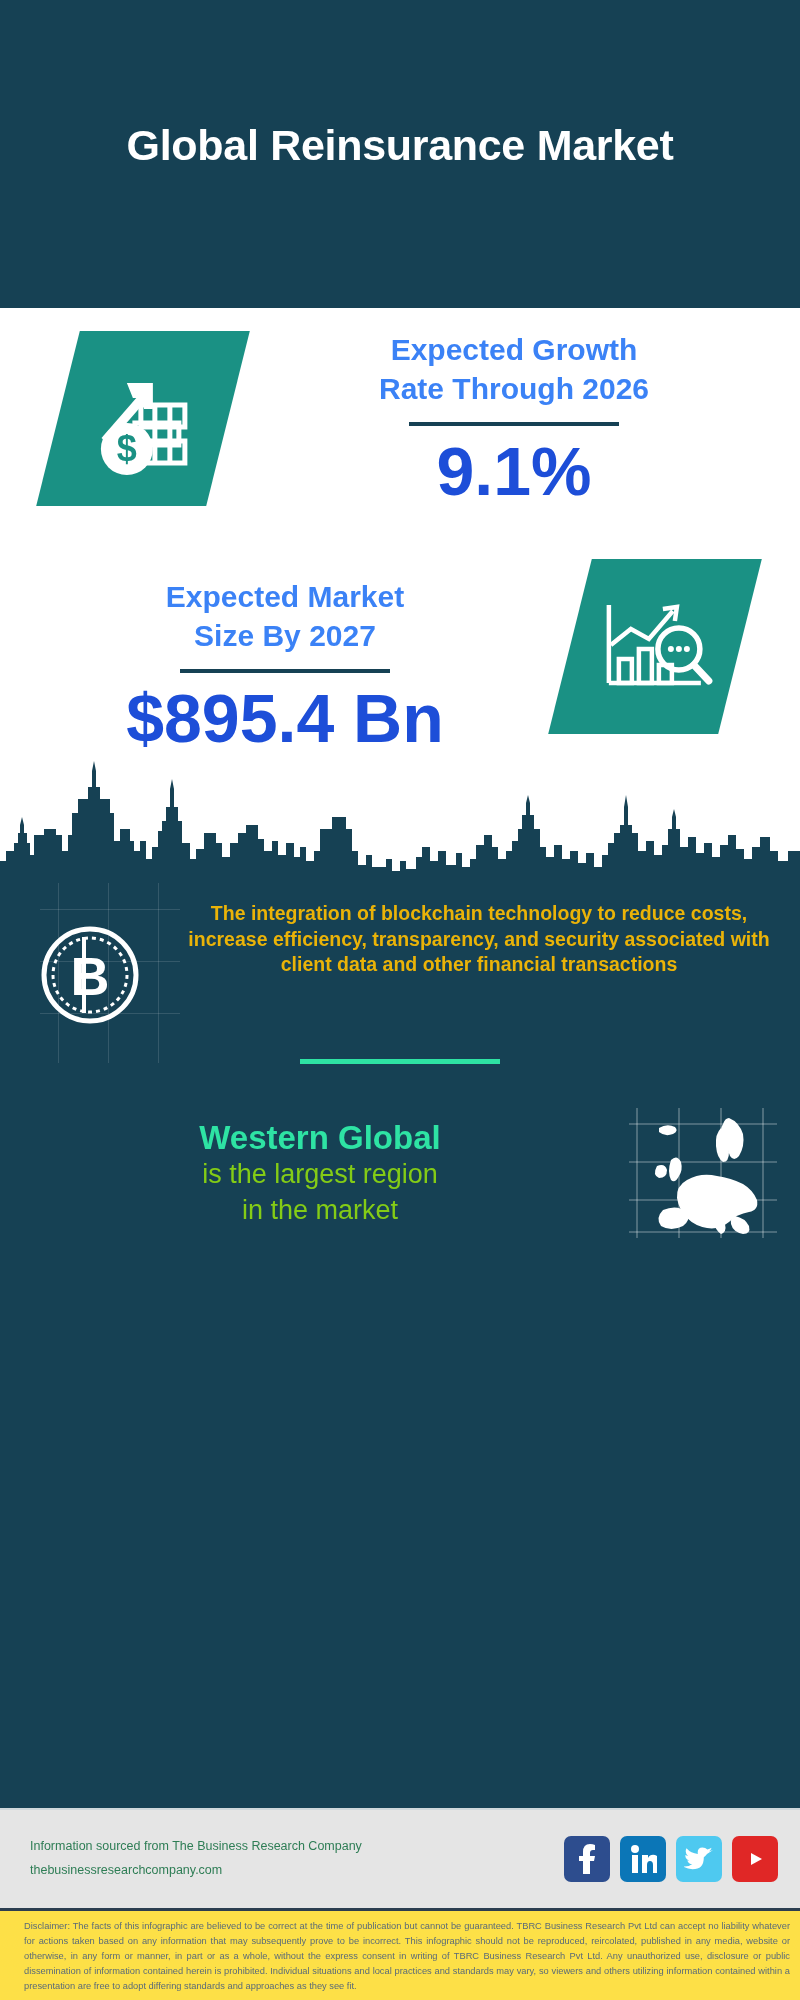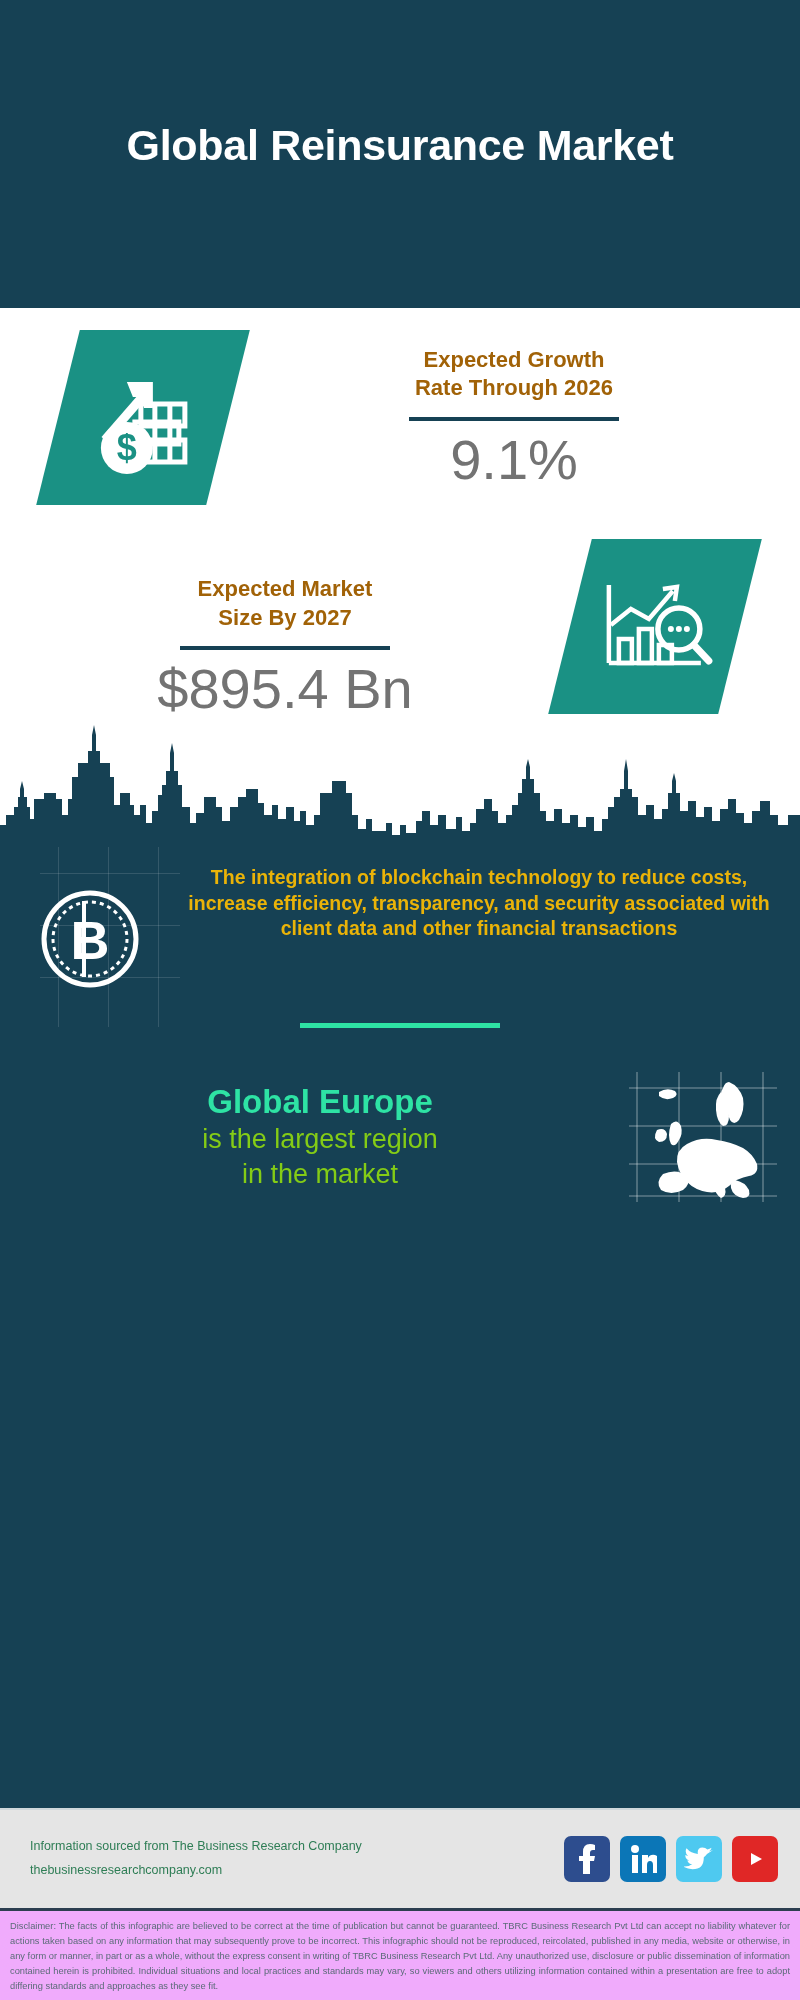--- a/index.html
+++ b/index.html
@@ -39,30 +39,30 @@
     background:#1a9184;
     transform:skewX(-14deg);
     margin-left:58px;
     display:flex; align-items:center; justify-content:center;
     flex:0 0 auto;
   }
   .para-inner { transform:skewX(14deg); display:flex; align-items:center; justify-content:center; }
 
   .stat-text { flex:1 1 auto; text-align:center; padding:0 14px; }
   .stat-label {
-    color:#a16207;
-    font-size:22px; font-weight:bold; line-height:1.30;
+    color:#3b82f6;
+    font-size:30px; font-weight:bold; line-height:1.30;
   }
   .stat-divider {
     width:210px; height:4px; background:#164154;
     margin:14px auto 10px auto;
   }
   .stat-value {
-    color:#737373;
-    font-size:56px; font-weight:normal; line-height:1.05;
+    color:#1d4ed8;
+    font-size:68px; font-weight:bold; line-height:1.05;
   }
 
   .stat-row.row2 { padding:30px 0 0 0; }
   .stat-row.row2 .stat-text { order:1;margin-top:40px; }
   .stat-row.row2 .para { order:2; margin-left:0; margin-right:60px; }
 
   
   .skyline-wrap { position:relative; height:120px; width:800px; flex:0 0 auto; background:#ffffff; }
   .skyline-wrap svg { display:block; width:800px; height:120px; }
 
@@ -108,27 +108,27 @@
     display:flex; align-items:center; justify-content:center;
   }
   .fb { background:#2d4d8e; }
   .li { background:#0b76b7; }
   .tw { background:#4ec9f0; }
   .yt { background:#e02726; }
 
   
   .disclaimer {
     border-top:3px solid #2c3e50;
-    padding:8px 10px 6px 10px;
+    padding:8px 10px 6px 24px;
     color:#5a6b78;
     font-size:9.3px;
     line-height:1.62;
     text-align:justify;
     flex:0 0 auto;
-    background:#f0abfc;
+    background:#fde047;
   }
 </style>
 </head>
 <body>
 
 <div class="page">
 
   <div class="header">
     <div class="header-title">Global Reinsurance Market</div>
   </div>
@@ -226,21 +226,21 @@
       </div>
       <div class="driver-text">
         <div class="driver-main">The integration of blockchain technology to reduce costs, increase efficiency, transparency, and security associated with client data and other financial transactions</div>
       </div>
     </div>
 
     <div class="mid-divider"></div>
 
     <div class="region-row">
       <div class="region-text">
-        <div class="region-name">Global Europe</div>
+        <div class="region-name">Western Global</div>
         <div class="region-sub">is the largest region</div>
         <div class="region-sub">in the market</div>
       </div>
       <div class="map-wrap">
         <svg width="160" height="150" viewBox="0 0 160 150">
           <g stroke="rgba(255,255,255,0.30)" stroke-width="1.6">
             <line x1="12" y1="10" x2="12" y2="140"></line>
             <line x1="54" y1="10" x2="54" y2="140"></line>
             <line x1="96" y1="10" x2="96" y2="140"></line>
             <line x1="138" y1="10" x2="138" y2="140"></line>

